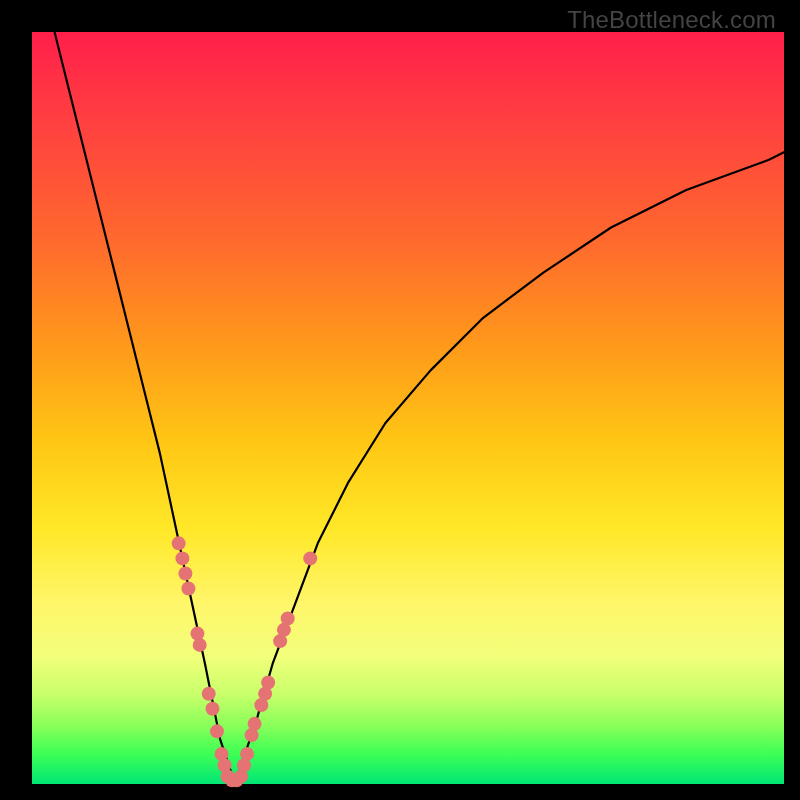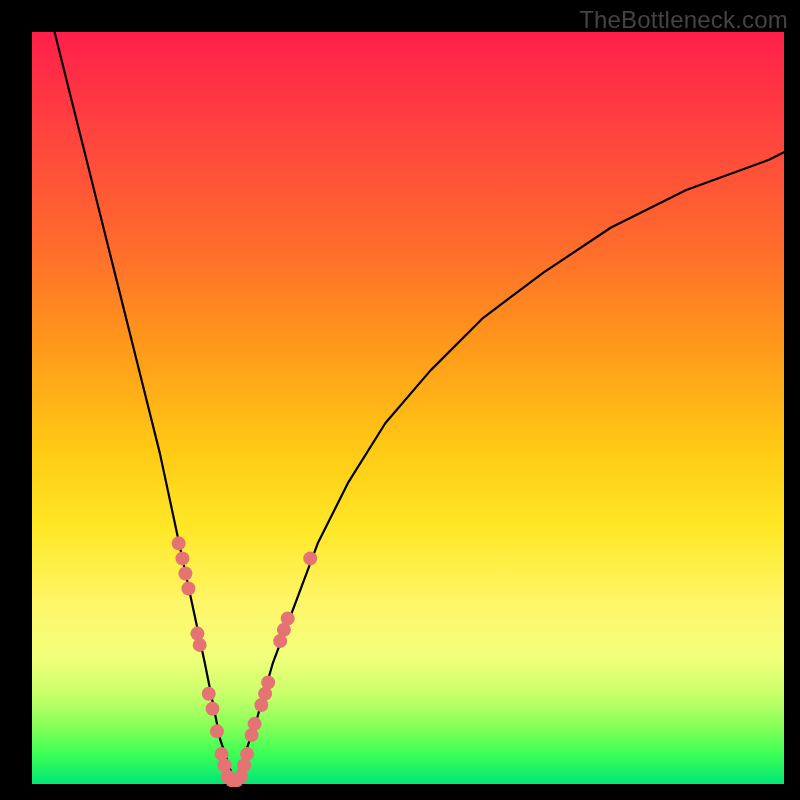--- a/index.html
+++ b/index.html
@@ -41,21 +41,21 @@
   }
   .plot svg {
     position: absolute;
     left: 0; top: 0;
     width: 100%; height: 100%;
     overflow: visible;
   }
   .watermark {
     position: absolute;
     top: 6px;
-    right: 12px;
+    right: 24px;
     color: #444;
     font-size: 24px;
     font-weight: 500;
     letter-spacing: 0.2px;
     user-select: none;
   }
 </style>
 </head>
 <body>
 

